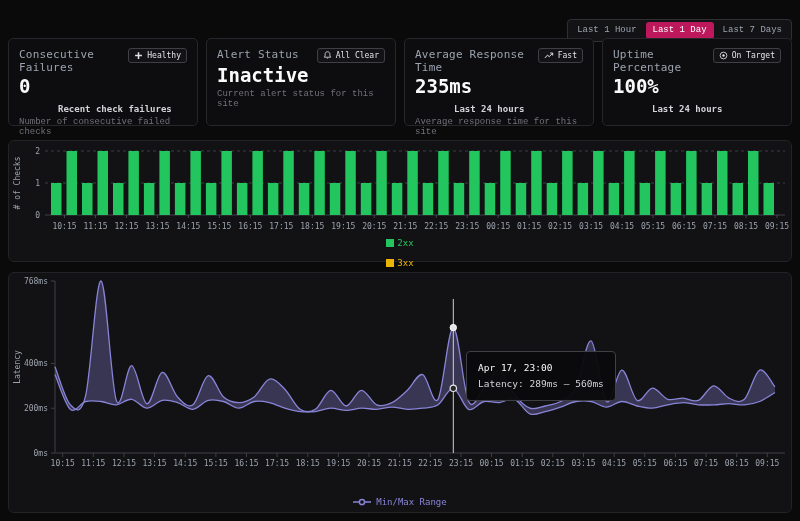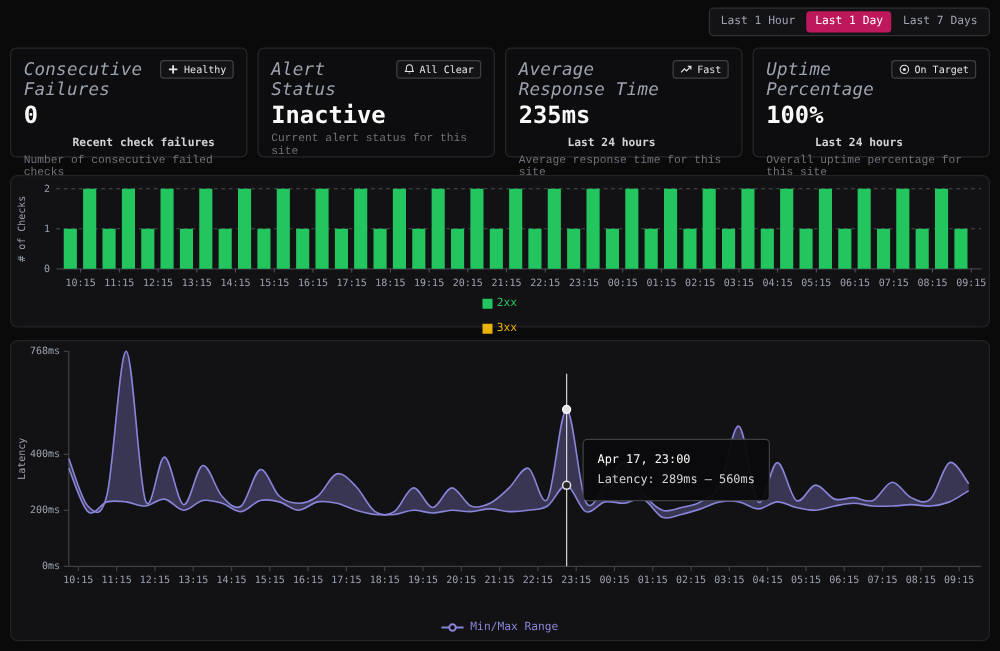--- a/index.html
+++ b/index.html
@@ -1,28 +1,28 @@
 <!DOCTYPE html>
 <html><head>
 <meta charset="utf-8">
 <style>
   html,body{margin:0;padding:0;background:#0a0a0b;}
   .page{position:relative;width:800px;height:521px;background:#0a0a0b;overflow:hidden;
         font-family:"DejaVu Sans Mono",monospace;color:#e4e4e7;}
   
-  .topbar{position:absolute;top:6px;right:8px;}
+  .topbar{position:absolute;top:19px;right:8px;font-family:Liberation Mono, monospace;}
   .range-group{display:flex;gap:2px;background:#131316;border:1px solid #2f2f35;border-radius:4px;padding:2px;}
   .range-btn{font-family:inherit;font-size:9px;line-height:1;padding:4px 7px;border:none;border-radius:3px;
              background:transparent;color:#9ca3af;cursor:pointer;}
   .range-btn.active{background:#be185d;color:#ffffff;}
   
   .cards{position:absolute;top:38px;left:8px;width:784px;display:flex;gap:8px;}
   .card{flex:1;background:#0d0d0f;border:1px solid #26262b;border-radius:5px;padding:9px 10px;height:88px;box-sizing:border-box;}
   .card-head{display:flex;justify-content:space-between;align-items:flex-start;}
-  .card-title{font-size:14px;color:#9ca3af;letter-spacing:.2px;font-style:italic;}
+  .card-title{font-size:11px;color:#9ca3af;letter-spacing:.2px;}
   .badge{display:flex;align-items:center;gap:4px;border:1px solid #3f3f46;border-radius:3px;
          padding:2px 5px;font-size:8px;color:#e4e4e7;background:#131316;white-space:nowrap;}
   .badge svg{display:block;}
   .card-value{font-size:19px;font-weight:bold;color:#fafafa;margin-top:1px;}
   .card-sub{font-size:9px;font-weight:bold;color:#d4d4d8;margin-top:7px;padding-left:39px;}
   .card-desc{font-size:9px;color:#71717a;margin-top:3px;font-family:Liberation Mono, monospace;}
   
   .panel{position:absolute;left:8px;width:784px;background:#121214;border:1px solid #232327;border-radius:6px;box-sizing:border-box;}
   .checks-panel{top:140px;height:122px;}
   .latency-panel{top:272px;height:241px;}
@@ -112,21 +112,20 @@
               <svg width="9" height="9" viewBox="0 0 12 12">
                 <circle cx="6" cy="6" r="4.5" fill="none" stroke="#e4e4e7" stroke-width="1.1"></circle>
                 <circle cx="6" cy="6" r="1.6" fill="#e4e4e7"></circle>
               </svg>
             </span>
           <span>On Target</span>
         </span>
       </div>
       <div class="card-value">100%</div>
       <div class="card-sub">Last 24 hours</div>
-      <div class="card-desc">Overall uptime percentage for this site</div>
     </div>
   </div>
 
   <div class="panel checks-panel">
     <svg id="bars-svg" width="782" height="96">
         <text x="31" y="76.5" text-anchor="end" font-size="8" fill="#9ca3af" font-family="DejaVu Sans Mono,monospace">0</text>
         <line x1="36" y1="42" x2="776" y2="42" stroke="#52525b" stroke-width="0.7" stroke-dasharray="3 3"></line>
         <text x="31" y="44.5" text-anchor="end" font-size="8" fill="#9ca3af" font-family="DejaVu Sans Mono,monospace">1</text>
         <line x1="36" y1="10" x2="776" y2="10" stroke="#52525b" stroke-width="0.7" stroke-dasharray="3 3"></line>
         <text x="31" y="12.5" text-anchor="end" font-size="8" fill="#9ca3af" font-family="DejaVu Sans Mono,monospace">2</text>

